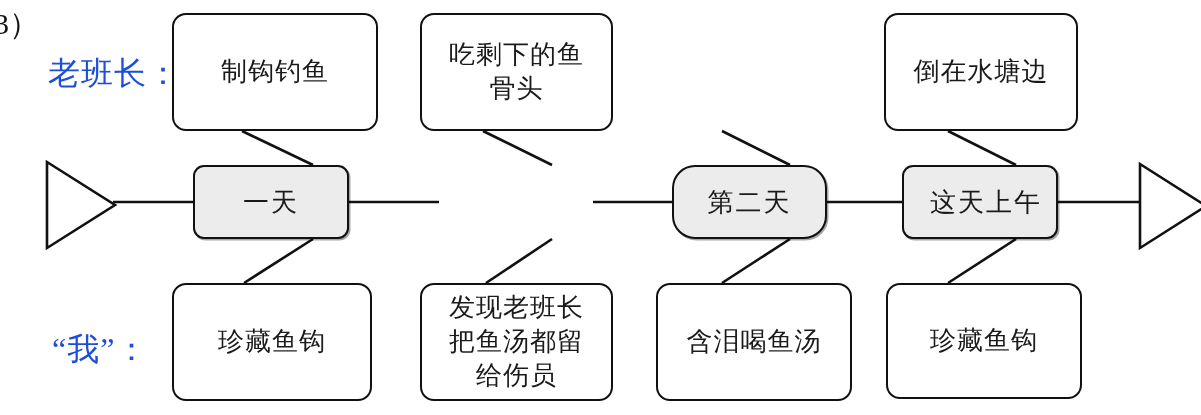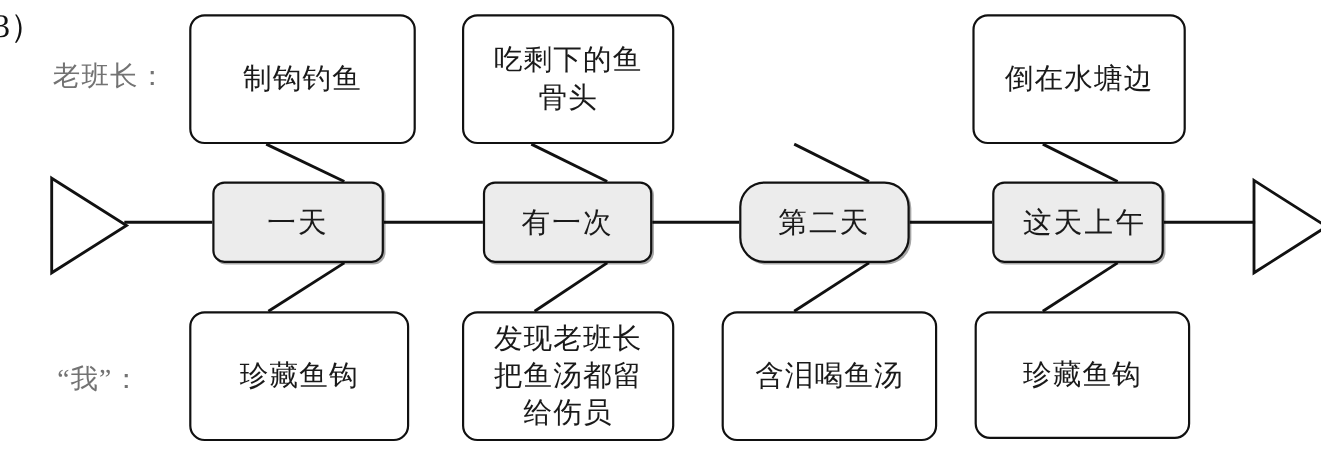--- a/index.html
+++ b/index.html
@@ -53,22 +53,22 @@
   .node-box {
     background: #ececec;
     border: 2.6px solid #111111;
     border-radius: 11px;
     font-size: 26px;
     letter-spacing: 2px;
     box-shadow: 1.5px 1.5px 0 rgba(0,0,0,0.35);
   }
   .row-label {
     position: absolute;
-    font-size: 25px;
-    color: #737373;
+    font-size: 32px;
+    color: #1d4ed8;
     letter-spacing: 1px;
     white-space: nowrap;
   }
   .corner-mark {
     position: absolute;
     font-size: 30px;
     color: #111111;
     white-space: nowrap;
   }
 </style>
@@ -120,23 +120,20 @@
       </div>
       <div class="event-box" style="left: 656px; top: 283px; width: 196px; height: 118px;">
         <span>含泪喝鱼汤</span>
       </div>
       <div class="event-box" style="left: 886px; top: 283px; width: 196px; height: 116px;">
         <span>珍藏鱼钩</span>
       </div>
       <div class="node-box" style="left: 193px; top: 165px; width: 156px; height: 74px; border-radius: 11px;">
         <span>一天</span>
       </div>
-      <div class="node-box" style="left: 439px; top: 165px; width: 154px; height: 74px;">
-        <span>有一次</span>
-      </div>
       <div class="node-box" style="left: 672px; top: 165px; width: 155px; height: 74px; border-radius: 23px;">
         <span>第二天</span>
       </div>
       <div class="node-box" style="left: 902px; top: 165px; width: 156px; height: 74px; padding-left: 12px;">
         <span>这天上午</span>
       </div>
     </div>
 </div>
 
 </body></html>

